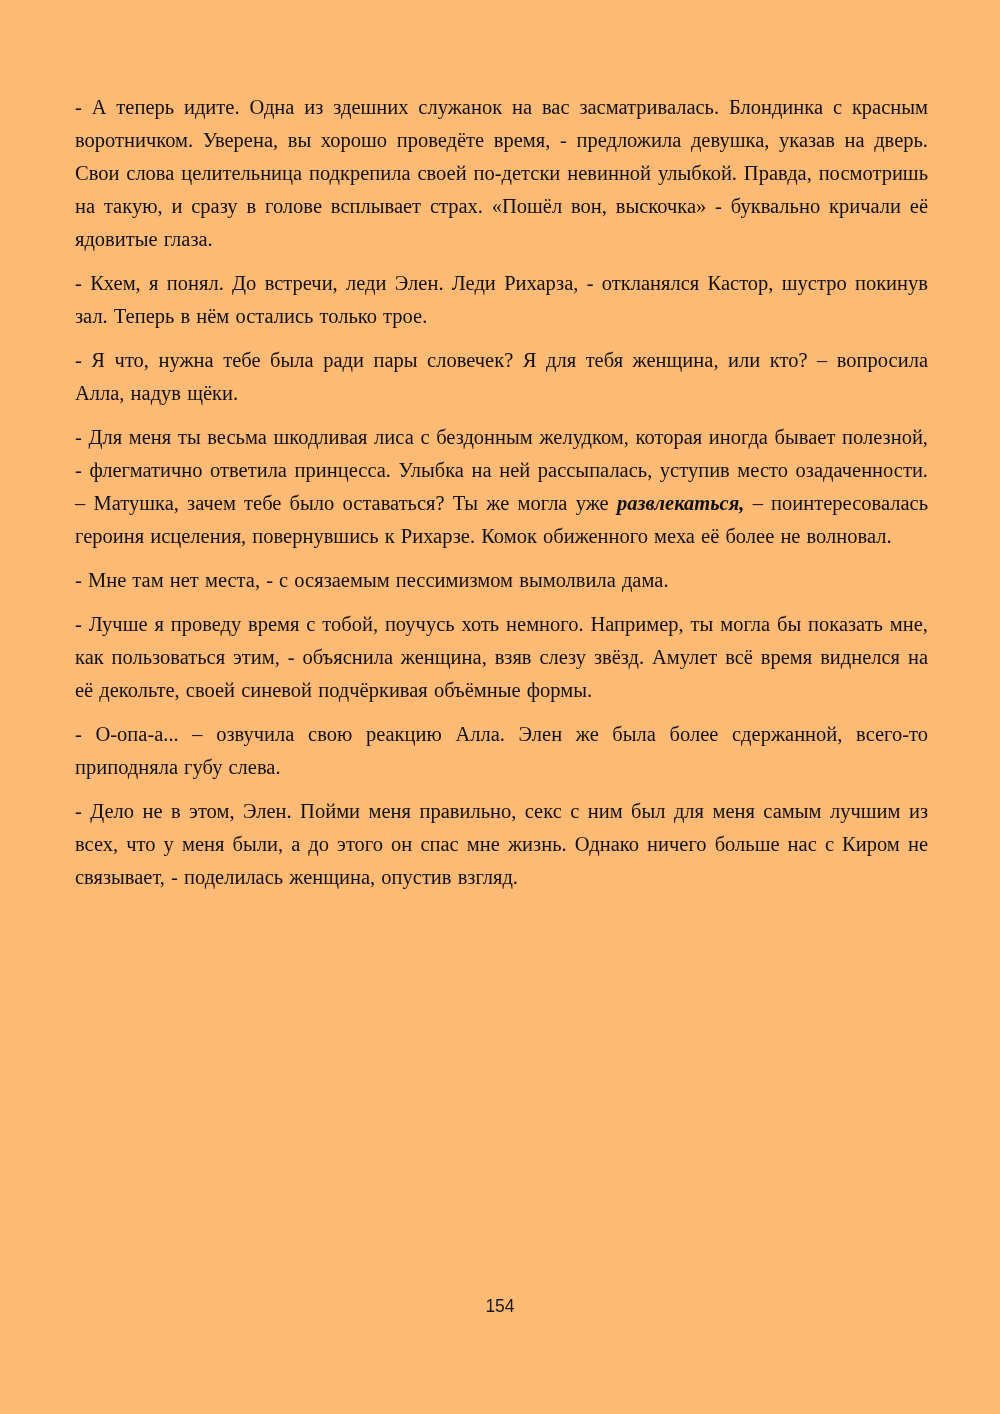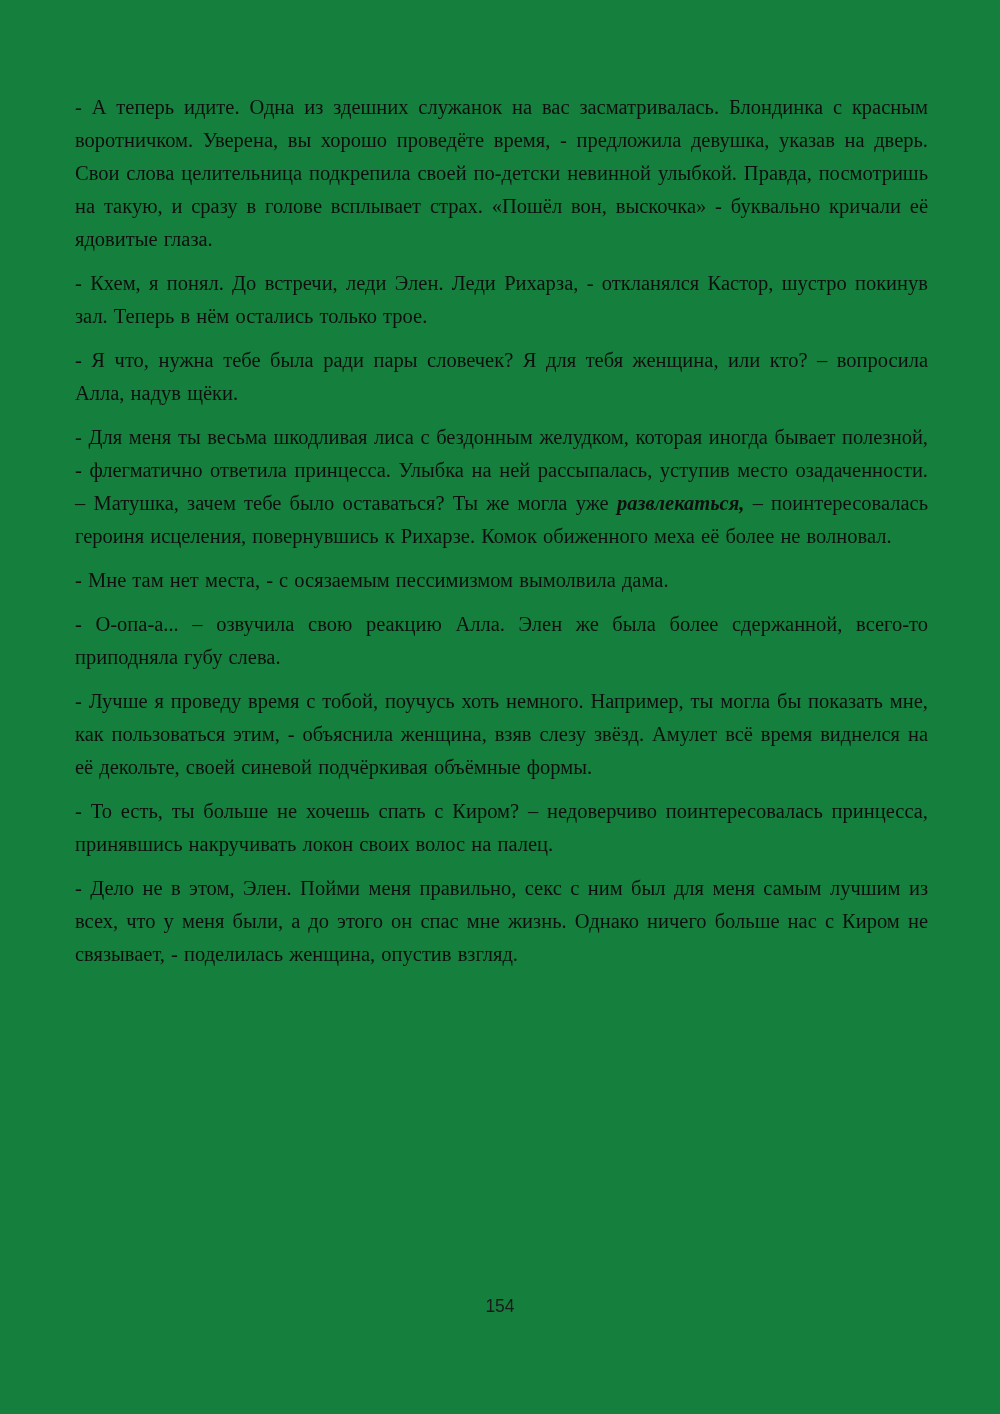--- a/index.html
+++ b/index.html
@@ -5,21 +5,21 @@
   html, body {
     margin: 0;
     padding: 0;
     background: #ffffff;
   }
   .page {
     position: relative;
     width: 1000px;
     height: 1414px;
     box-sizing: border-box;
-    background: #15803d;
+    background: #fdba74;
     padding: 91px 72px 0 75px;
     overflow: hidden;
   }
   .text-block p {
     font-family: "Liberation Serif", "DejaVu Serif", serif;
     font-size: 20.5px;
     line-height: 33px;
     color: #0f0f0f;
     text-align: justify;
     text-align-last: left;
@@ -44,19 +44,18 @@
 </head>
 <body>
 
 <div class="page">
   <div class="text-block">
     <p>- А теперь идите. Одна из здешних служанок на вас засматривалась. Блондинка с красным воротничком. Уверена, вы хорошо проведёте время, - предложила девушка, указав на дверь. Свои слова целительница подкрепила своей по-детски невинной улыбкой. Правда, посмотришь на такую, и сразу в голове всплывает страх. «Пошёл вон, выскочка» - буквально кричали её ядовитые глаза.</p>
     <p>- Кхем, я понял. До встречи, леди Элен. Леди Рихарза, - откланялся Кастор, шустро покинув зал. Теперь в нём остались только трое.</p>
     <p>- Я что, нужна тебе была ради пары словечек? Я для тебя женщина, или кто? – вопросила Алла, надув щёки.</p>
     <p><span>- Для меня ты весьма шкодливая лиса с бездонным желудком, которая иногда бывает полезной, - флегматично ответила принцесса. Улыбка на ней рассыпалась, уступив место озадаченности. – Матушка, зачем тебе было оставаться? Ты же могла уже </span><em class="bi">развлекаться,</em><span>  – поинтересовалась героиня исцеления, повернувшись к Рихарзе. Комок обиженного меха её более не волновал.</span></p>
     <p>- Мне там нет места, - с осязаемым пессимизмом вымолвила дама.</p>
+    <p>- Лучше я проведу время с тобой, поучусь хоть немного. Например, ты могла бы показать мне, как пользоваться этим, - объяснила женщина, взяв слезу звёзд. Амулет всё время виднелся на её декольте, своей синевой подчёркивая объёмные формы.</p>
     <p>- О-опа-а... – озвучила свою реакцию Алла. Элен же была более сдержанной, всего-то приподняла губу слева.</p>
-    <p>- Лучше я проведу время с тобой, поучусь хоть немного. Например, ты могла бы показать мне, как пользоваться этим, - объяснила женщина, взяв слезу звёзд. Амулет всё время виднелся на её декольте, своей синевой подчёркивая объёмные формы.</p>
-    <p>- То есть, ты больше не хочешь спать с Киром? – недоверчиво поинтересовалась принцесса, принявшись накручивать локон своих волос на палец.</p>
     <p>- Дело не в этом, Элен. Пойми меня правильно, секс с ним был для меня самым лучшим из всех, что у меня были, а до этого он спас мне жизнь. Однако ничего больше нас с Киром не связывает, - поделилась женщина, опустив взгляд.</p>
   </div>
   <div class="page-number">154</div>
 </div>
 
 </body></html>

